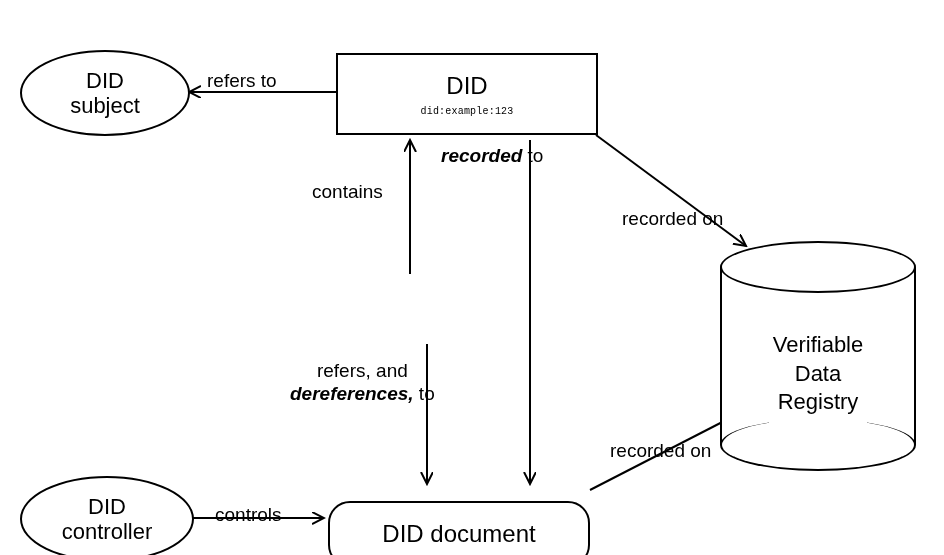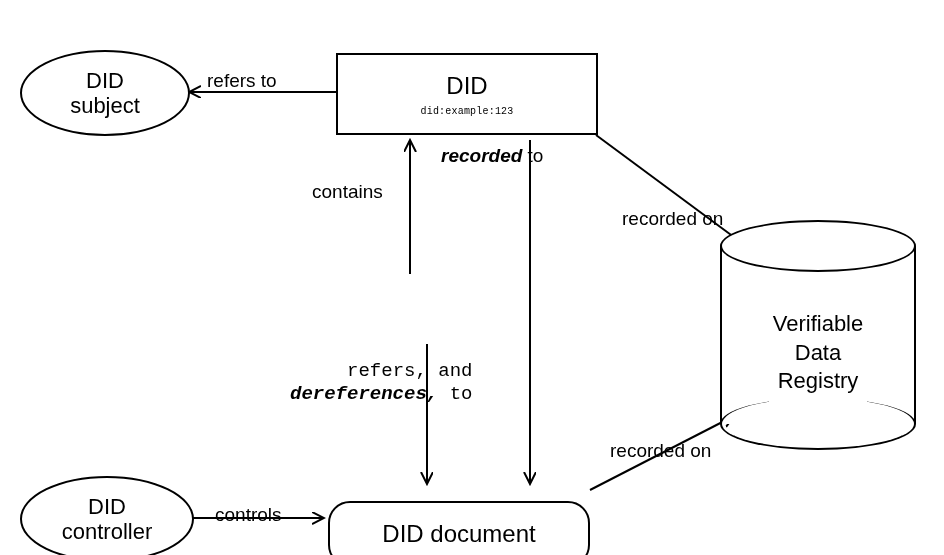--- a/index.html
+++ b/index.html
@@ -148,37 +148,37 @@
     <div class="title">DID document</div>
   </div>
 
   <div class="ellipse" style="left:20px; top:436px; width:174px; height:86px;">
     <div>
       <span>DID</span><br>
       <span>controller</span>
     </div>
   </div>
 
-  <div class="cylinder" style="left:720px; top:180px; width:196px; height:230px;padding-left:18px;">
+  <div class="cylinder" style="left:720px; top:201px; width:196px; height:230px;padding-left:18px;">
     <div class="cyl-body" style="top:26px; bottom:26px;"></div>
     <div class="cyl-bottom" style="bottom:0;"></div>
     <div class="cyl-top" style="top:0;"></div>
     <div class="cyl-text" style="top:90px;">
       <span>Verifiable</span><br>
       <span>Data</span><br>
       <span>Registry</span>
     </div>
   </div>
 
   <div class="label" style="left:207px; top:30px;">refers to</div>
   <div class="label" style="left:312px; top:141px;">contains</div>
   <div class="label" style="left:441px; top:105px;">
     <span class="ital">recorded</span><span> to</span>
   </div>
   <div class="label" style="left:622px; top:168px;">recorded on</div>
   <div class="label" style="left:610px; top:400px;">recorded on</div>
-  <div class="label" style="left:290px; top:320px; text-align:right;font-family:Liberation Mono, monospace;">
+  <div class="label" style="left:290px; top:320px; text-align:center;">
     <span>refers, and</span><br>
     <span class="ital">dereferences,</span><span> to</span>
   </div>
   <div class="label" style="left:215px; top:464px;">controls</div>
 
 </div>
 
 </body></html>

